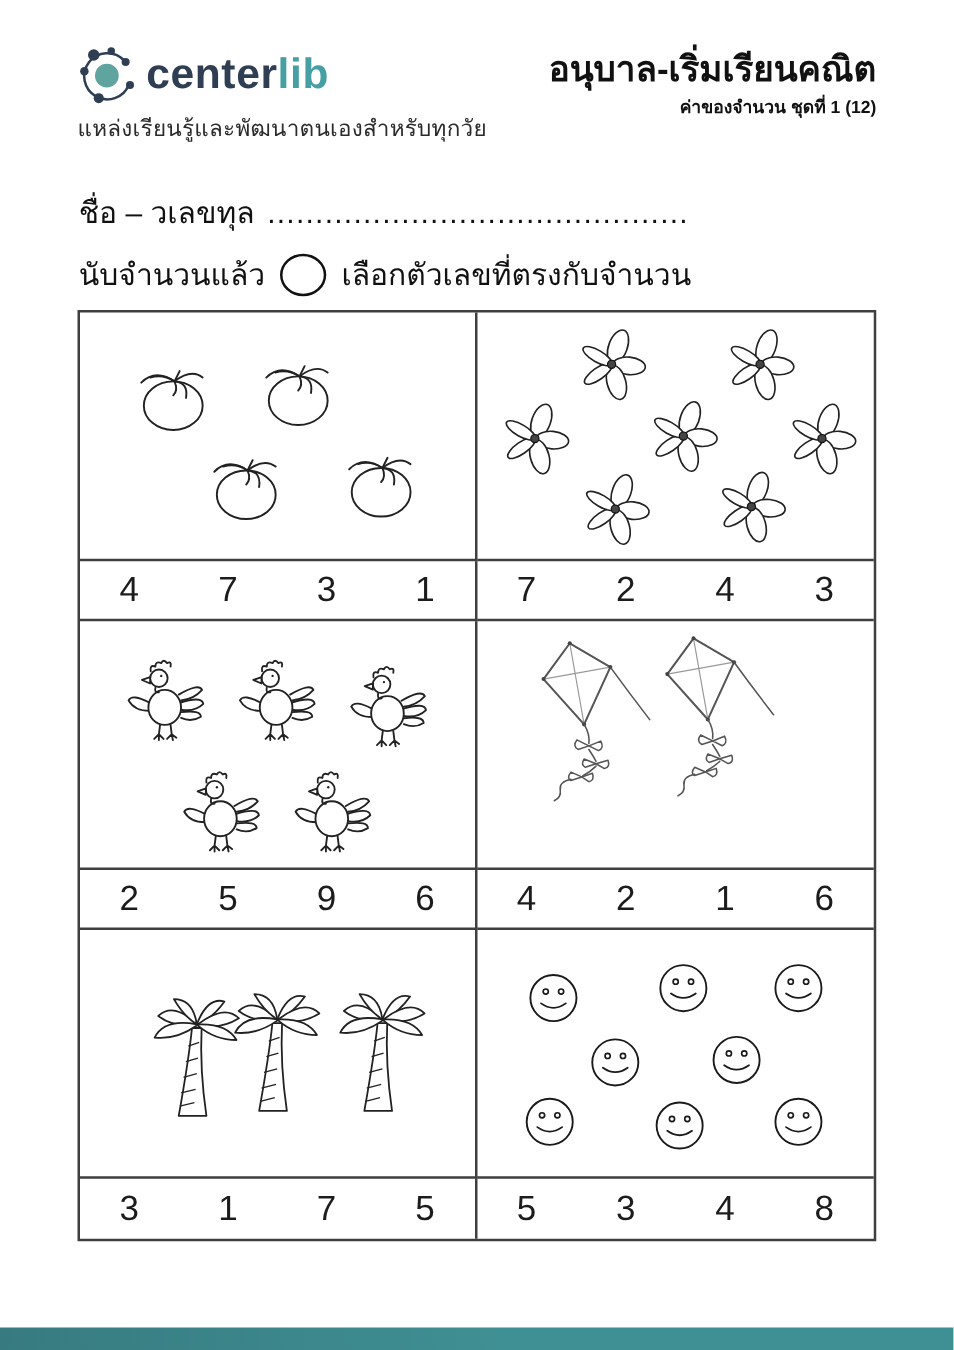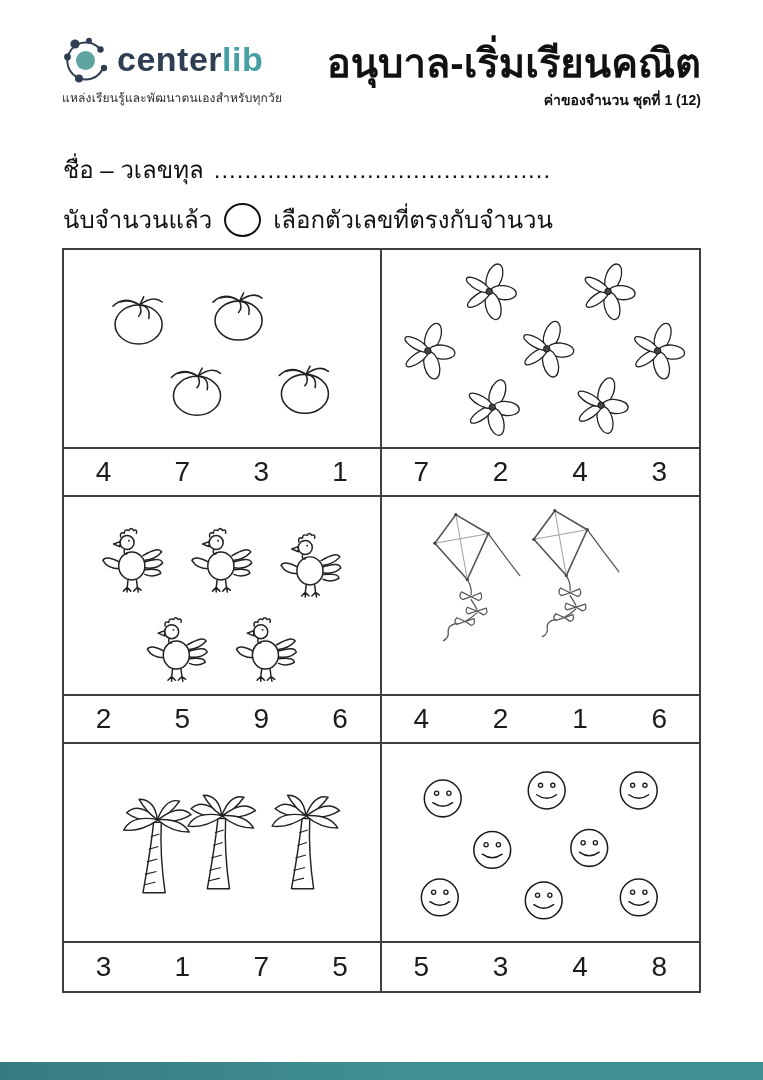--- a/index.html
+++ b/index.html
@@ -20,23 +20,23 @@
     top: 36px; left: 62px; right: 62px;
     display: flex;
     justify-content: space-between;
     align-items: flex-start;
   }
   .logo-block { display: flex; flex-direction: column; }
   .logo-row { display: flex; align-items: center; gap: 7px; }
   .logo-text { font-size: 34px; font-weight: bold; letter-spacing: 0.5px; line-height: 1.1; }
   .logo-center { color: #2f3e53; }
   .logo-lib { color: #459fa3; }
-  .tagline { font-size: 12px; color: #2b2b2b; margin-top: 4px; letter-spacing: 0.2px; }
+  .tagline { font-size: 18px; color: #2b2b2b; margin-top: 4px; letter-spacing: 0.2px; }
   .titles { text-align: right; padding-top: 2px; }
-  .title { font-size: 40px; font-weight: bold; line-height: 1.25; }
+  .title { font-size: 28px; font-weight: bold; line-height: 1.25; }
   .subtitle { font-size: 14px; font-weight: 600; margin-top: 1px; }
   
   .form-area {
     position: absolute;
     left: 63px; top: 150px; right: 62px;
     font-size: 24px;
   }
   .name-line { display: flex; align-items: baseline; gap: 10px; }
   .name-dots { letter-spacing: 1px; }
   .instruction { margin-top: 11px; display: flex; align-items: center; text-align: right; }

